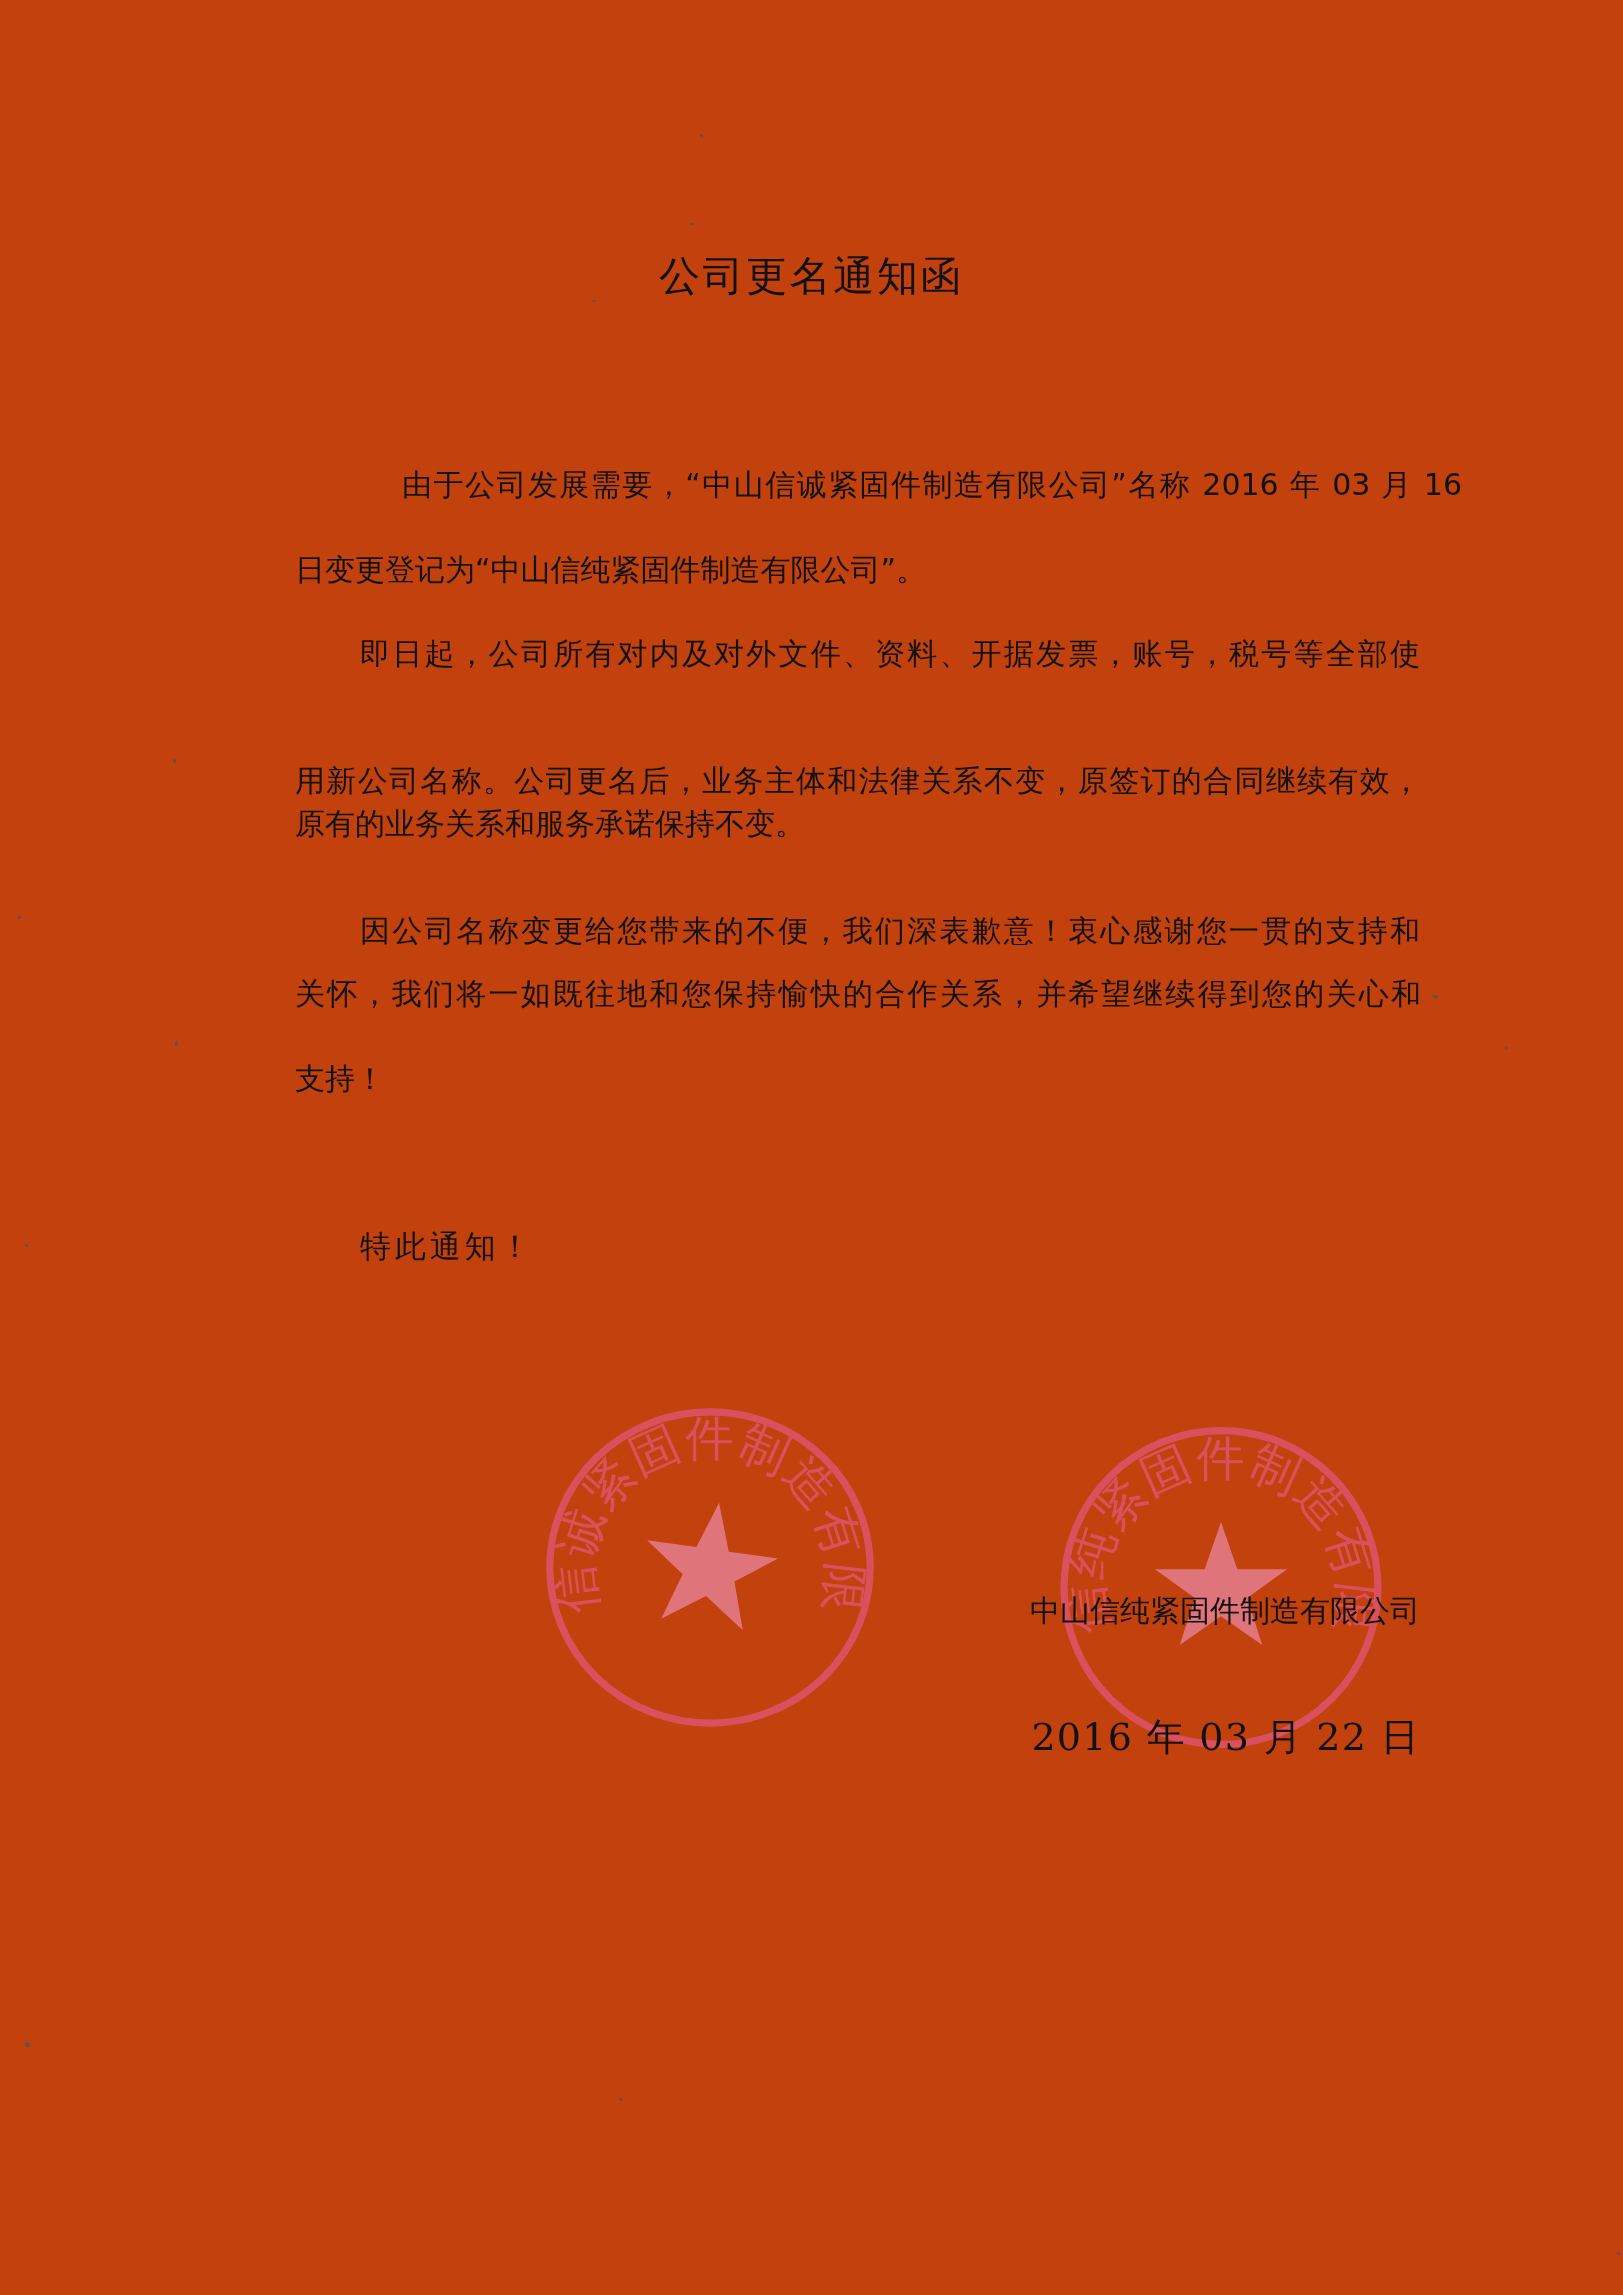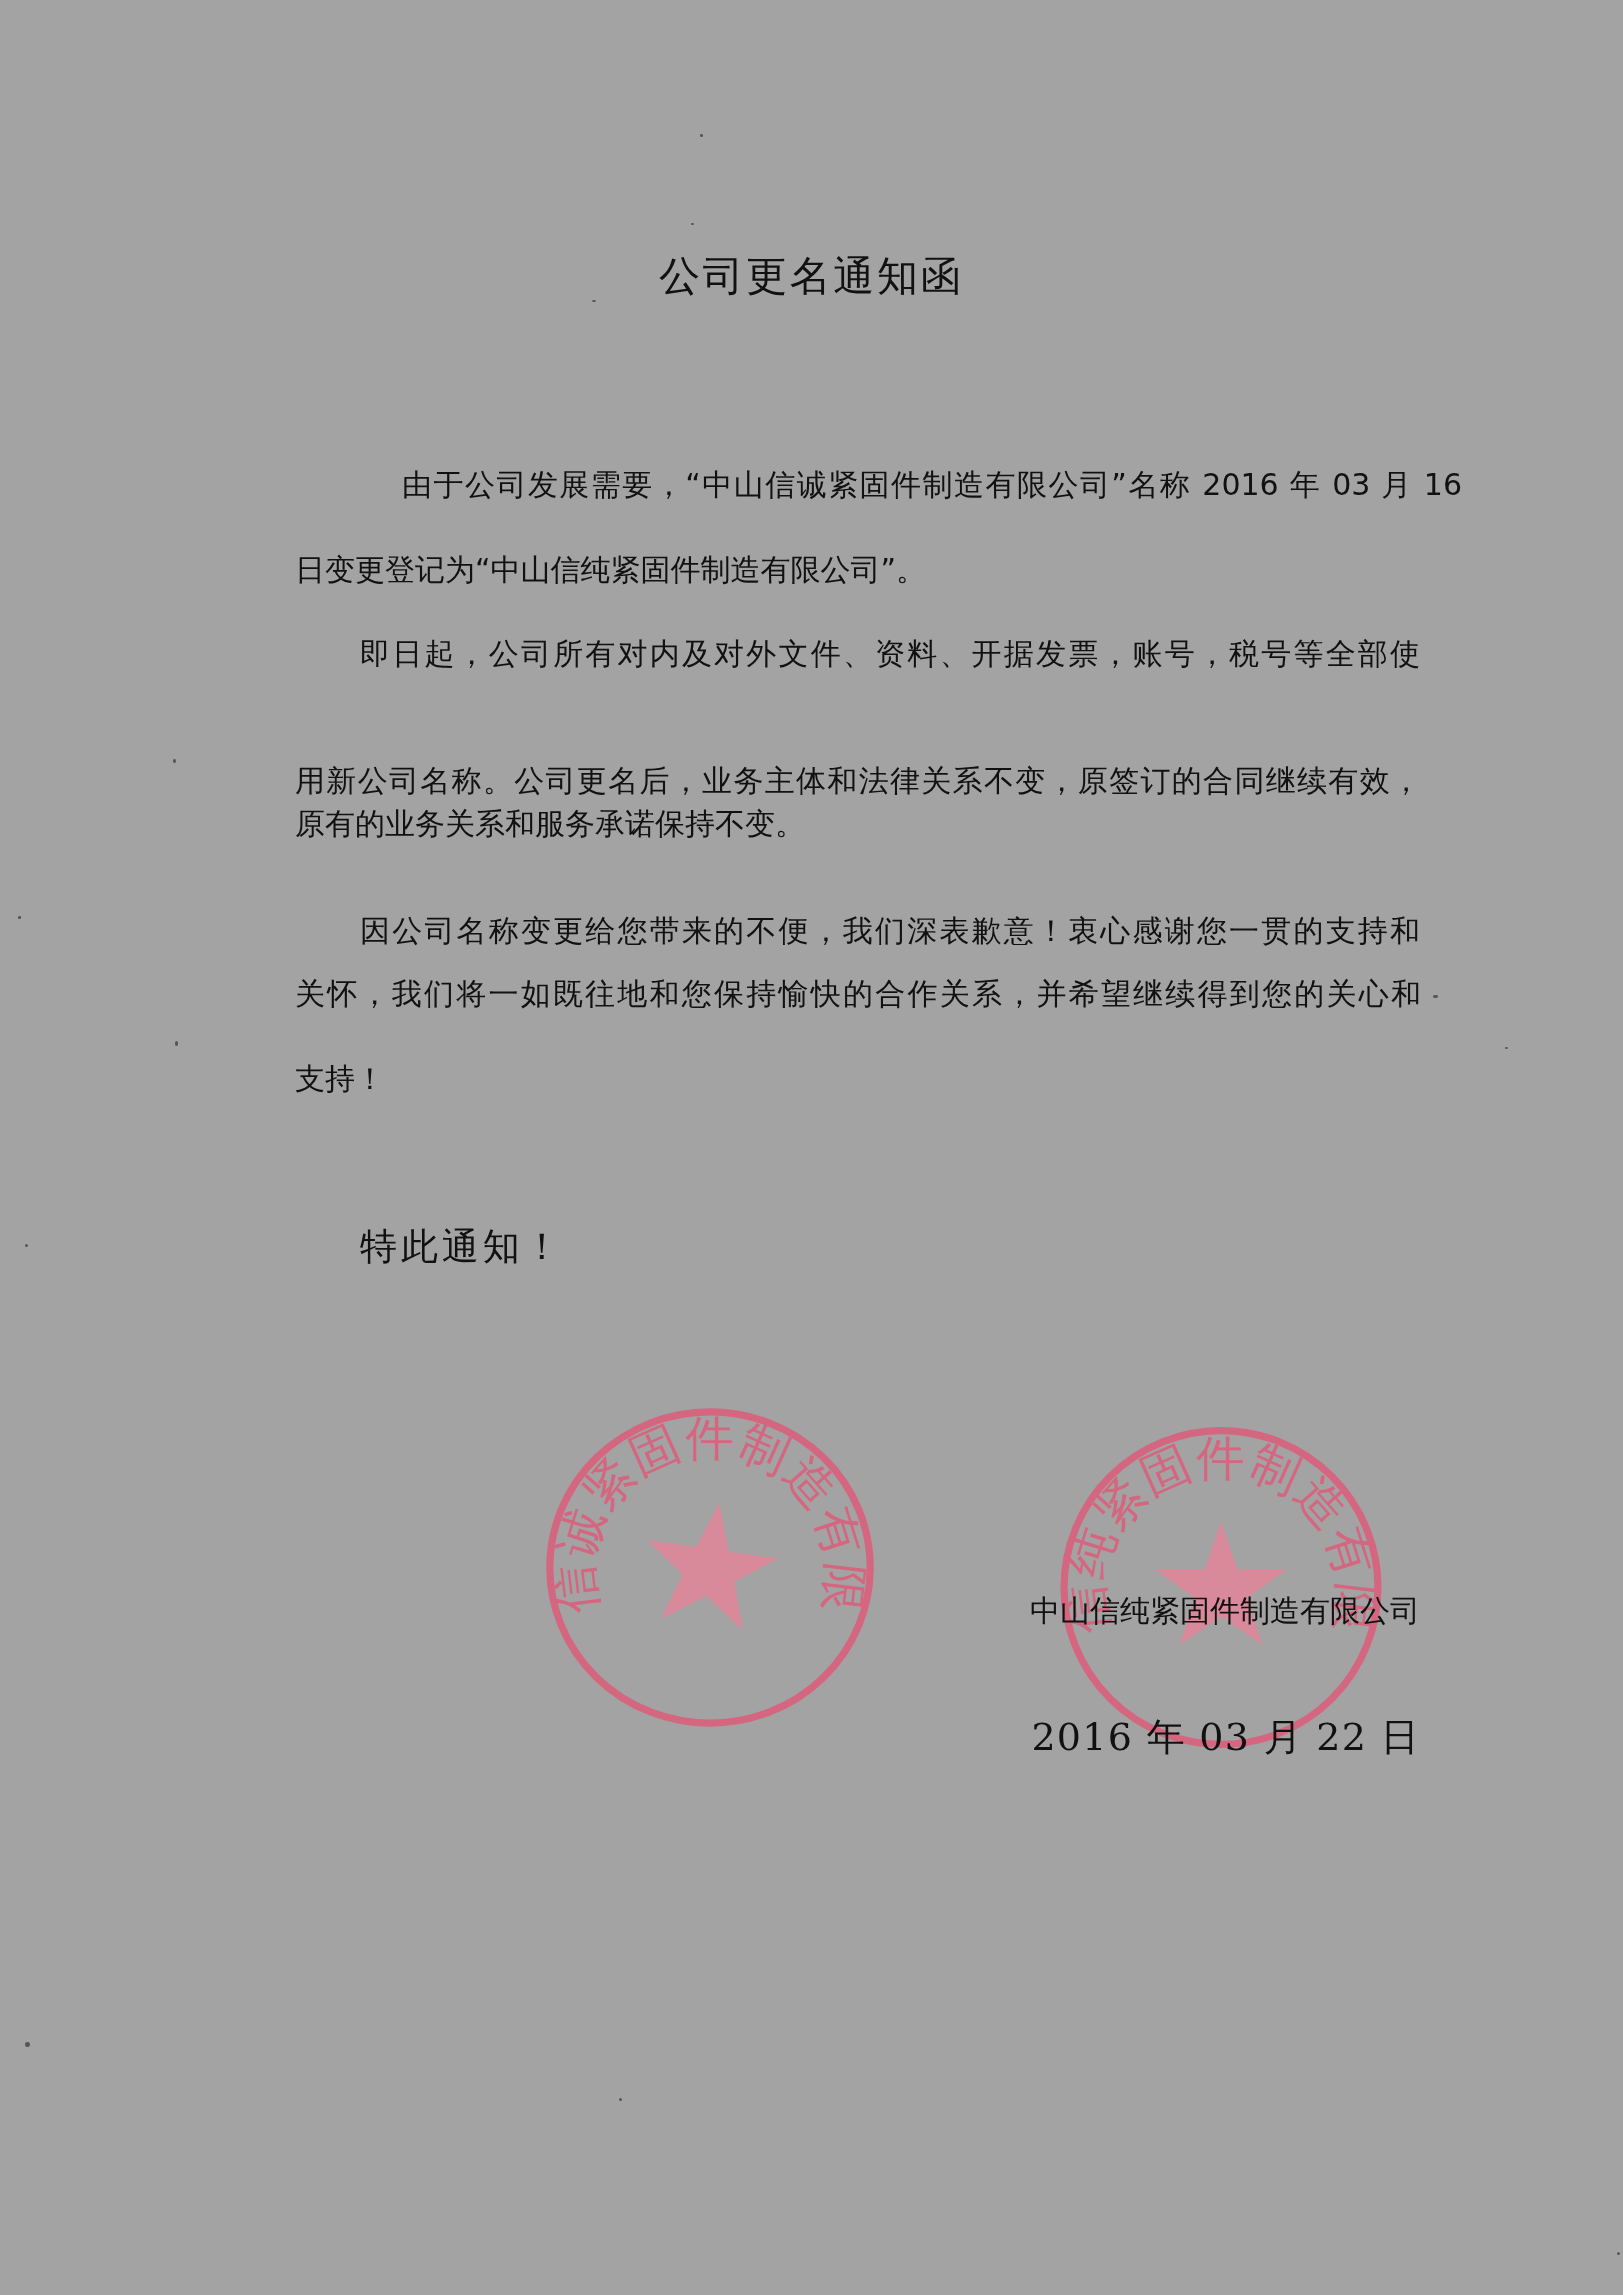--- a/index.html
+++ b/index.html
@@ -1,26 +1,26 @@
 <!DOCTYPE html>
 <html style="font-size:10.5px"><head>
 <meta charset="utf-8">
 <style>
   html, body { margin:0; padding:0; background:#ffffff; }
   body { width:1623px; height:2295px; position:relative; overflow:hidden;
          font-family:"DejaVu Serif","Liberation Serif",serif; color:#111111; }
-  .page { position:absolute; left:0; top:0; width:1623px; height:2295px; background:#a3a3a3; }
+  .page { position:absolute; left:0; top:0; width:1623px; height:2295px; background:#c2410c; }
   .title { position:absolute; left:0; width:1623px; top:249px; text-align:center;
            font-size:41px; letter-spacing:2.6px; font-family:"DejaVu Serif","Liberation Serif",serif; }
   .line { position:absolute; left:295px; width:1126px; font-size:30px; line-height:39px;
           white-space:nowrap; text-align:justify; text-align-last:justify;
           font-family:"DejaVu Sans","Liberation Sans",sans-serif; }
   .line.indent { left:360px; width:1060px; }
   .line.short { text-align-last:left; }
-  .closing { position:absolute; left:360px; top:1227px; font-size:37px; line-height:39px; letter-spacing:3.9px; }
+  .closing { position:absolute; left:360px; top:1227px; font-size:31px; line-height:39px; letter-spacing:3.9px; }
   .company { position:absolute; right:203px; top:1591px; font-size:30px; line-height:39px; white-space:nowrap;
              font-family:"DejaVu Sans","Liberation Sans",sans-serif; z-index:3; }
   .date { position:absolute; right:203px; top:1718px; font-size:38px; line-height:39px; white-space:nowrap; letter-spacing:1.3px; z-index:3; }
   .seal { position:absolute; z-index:2; opacity:0.78; }
   .speck { position:absolute; background:#555; border-radius:50%; }
 </style>
 </head>
 <body>
 
 <div class="page">

